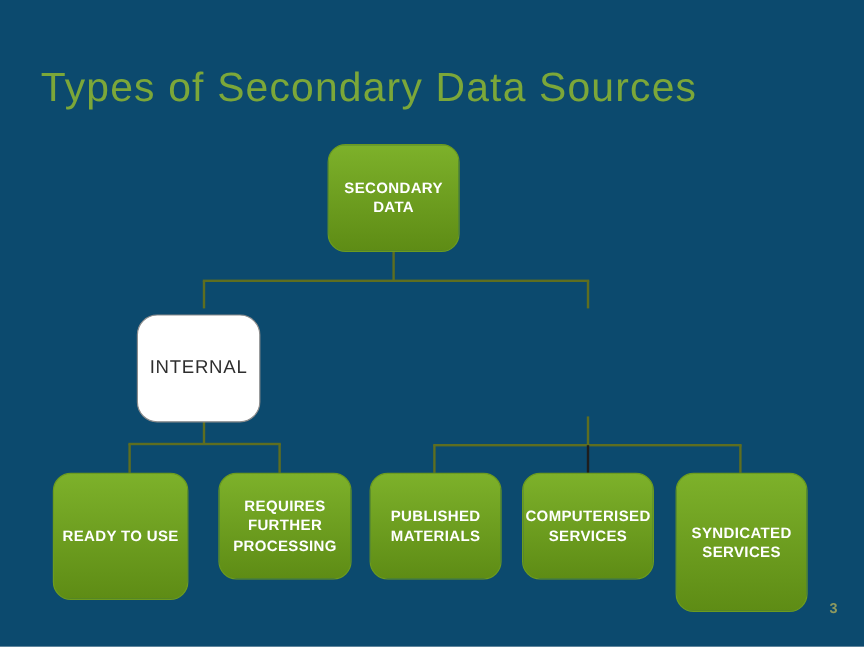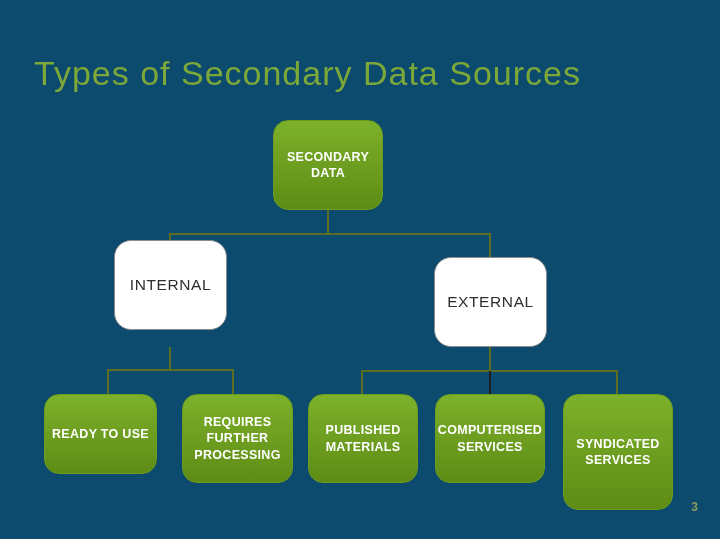--- a/index.html
+++ b/index.html
@@ -42,23 +42,23 @@
     background:#ffffff;
     border:1.5px solid #8C8C8C;
     border-radius:17px;
     color:#2E2E2E;
     font-size:15.5px;
     letter-spacing:0.6px;
     padding:6px;
   }
   
   .n-root{left:273px;top:120px;width:110px;height:90px;}
-  .n-internal{left:114px;top:240px;width:113px;height:90px;}
+  .n-internal{left:114px;top:262px;width:103px;height:90px;}
   .n-external{left:434px;top:257px;width:113px;height:90px;}
-  .n-ready{left:44px;top:394px;width:113px;height:80px;}
+  .n-ready{left:44px;top:394px;width:113px;height:106px;}
   .n-requires{left:182px;top:394px;width:111px;height:89px;}
   .n-published{left:308px;top:394px;width:110px;height:89px;}
   .n-computerised{left:435px;top:394px;width:110px;height:89px;}
   .n-syndicated{left:563px;top:394px;width:110px;height:116px;}
   
   .conn{position:absolute;background:#5E6E20;}
   .conn.dark{background:#1E1E1E;}
   .c-root-v{left:327px;top:210px;width:2px;height:24px;}
   .c-h1{left:169px;top:233px;width:322px;height:2px;}
   .c-int-stub{left:169px;top:234px;width:2px;height:23px;}
@@ -102,23 +102,20 @@
   <div class="conn c-syn-stub"></div>
 
   <div class="node green n-root">
     <span>SECONDARY DATA</span>
   </div>
 
   <div class="node white n-internal">
     <span>INTERNAL</span>
   </div>
 
-  <div class="node white n-external">
-    <span>EXTERNAL</span>
-  </div>
 
   <div class="node green n-ready">
     <span>READY TO USE</span>
   </div>
 
   <div class="node green n-requires">
     <span>REQUIRES FURTHER PROCESSING</span>
   </div>
 
   <div class="node green n-published">

